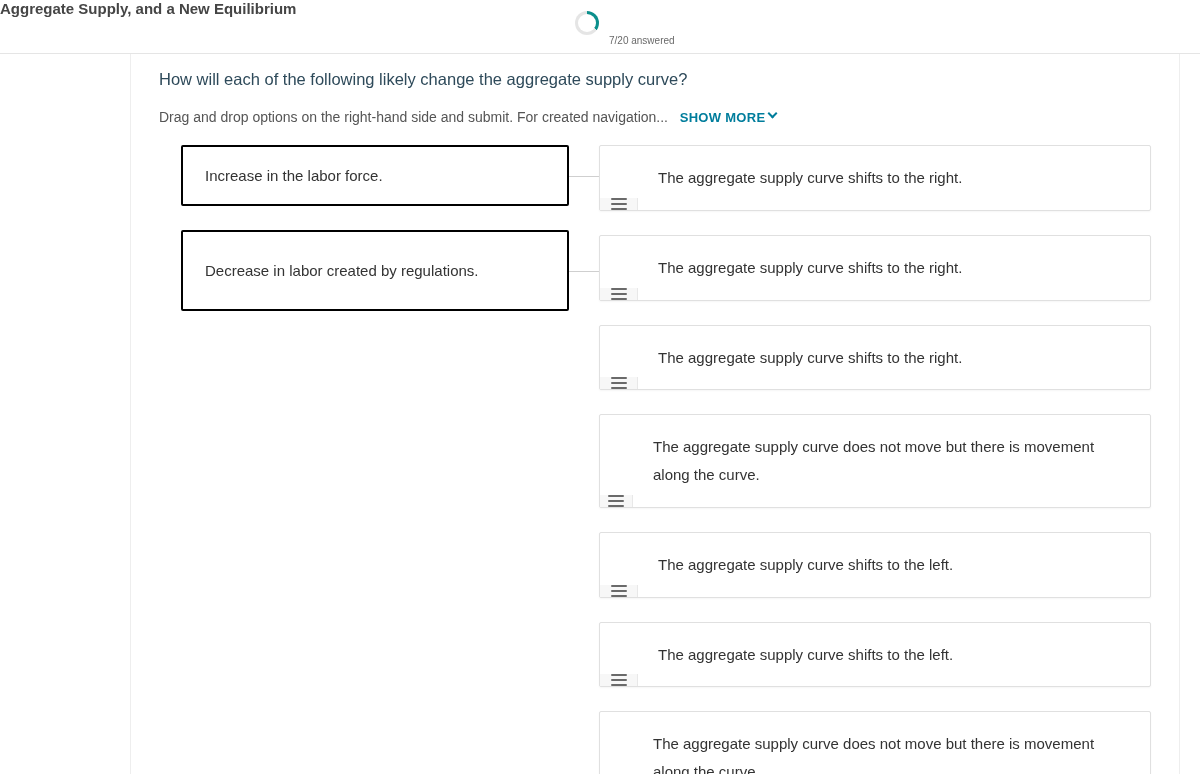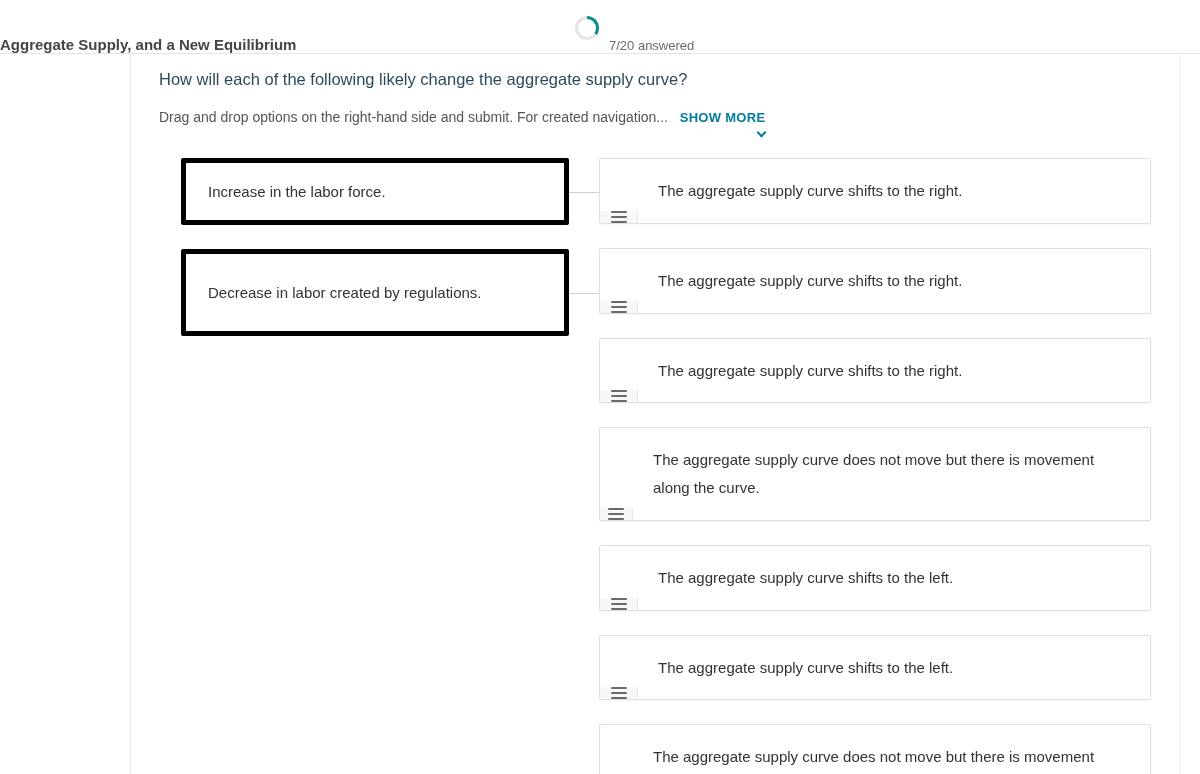--- a/index.html
+++ b/index.html
@@ -4,21 +4,21 @@
 <style>
   * { box-sizing: border-box; margin: 0; padding: 0; }
   body {
     font-family: -apple-system, BlinkMacSystemFont, "Segoe UI", Arial, sans-serif;
     background: #ffffff;
     color: #333;
     font-size: 15px;
   }
   .header {
     display: flex;
-    align-items: flex-end;
+    align-items: flex-start;
     height: 54px;
     border-bottom: 1px solid #e5e5e5;
     padding-right: 20px;
   }
   .header-title {
     font-weight: 600;
     color: #454545;
     padding-left: 0;
     flex: 0 0 auto;
     width: 575px;
@@ -35,21 +35,21 @@
     position: relative;
     background: conic-gradient(#0b8f8c 0 126deg, #e5e5e5 126deg 360deg);
   }
   .ring::after {
     content: "";
     position: absolute;
     inset: 3px;
     border-radius: 50%;
     background: #fff;
   }
-  .progress-text { color: #6a6a6a; font-size: 13px; margin-top: 35px; }
+  .progress-text { color: #6a6a6a; font-size: 10px; margin-top: 35px; }
   .content {
     max-width: 1050px;
     margin: 0 0 0 130px;
     background: #fff;
     border-left: 1px solid #eee;
     border-right: 1px solid #eee;
     padding: 0 0 28px 0;
   }
   .question {
     padding: 16px 28px 6px 28px;
@@ -61,41 +61,40 @@
     font-size: 14px;
     color: #555;
   }
   .show-more {
     color: #007d9c;
     font-weight: 600;
     font-size: 13px;
     letter-spacing: .3px;
     cursor: pointer;
     display: inline-flex;
-    align-items: flex-end;
+    align-items: flex-start;
     gap: 4px;
-    flex-direction: column;
   }
   .chev {
     border: solid #007d9c;
     border-width: 0 2px 2px 0;
     display: inline-block;
     padding: 2.5px;
     transform: rotate(45deg);
     margin-bottom: 2px;
   }
   .match-area {
     display: flex;
     gap: 30px;
     padding: 0 28px;
   }
   .left-col { flex: 0 0 410px; display: flex; flex-direction: column; gap: 24px; padding-left: 22px;}
   .right-col { flex: 1; display: flex; flex-direction: column; gap: 24px; }
   .prompt-box {
-    border: 5px solid #000000;
+    border: 2px solid #000000;
     border-radius: 2px;
     padding: 20px 22px;
     font-size: 15px;
     color: #333;
     position: relative;
     background: #fff;
   }
   .row { position: relative; }
   .connector {
     position: absolute;

